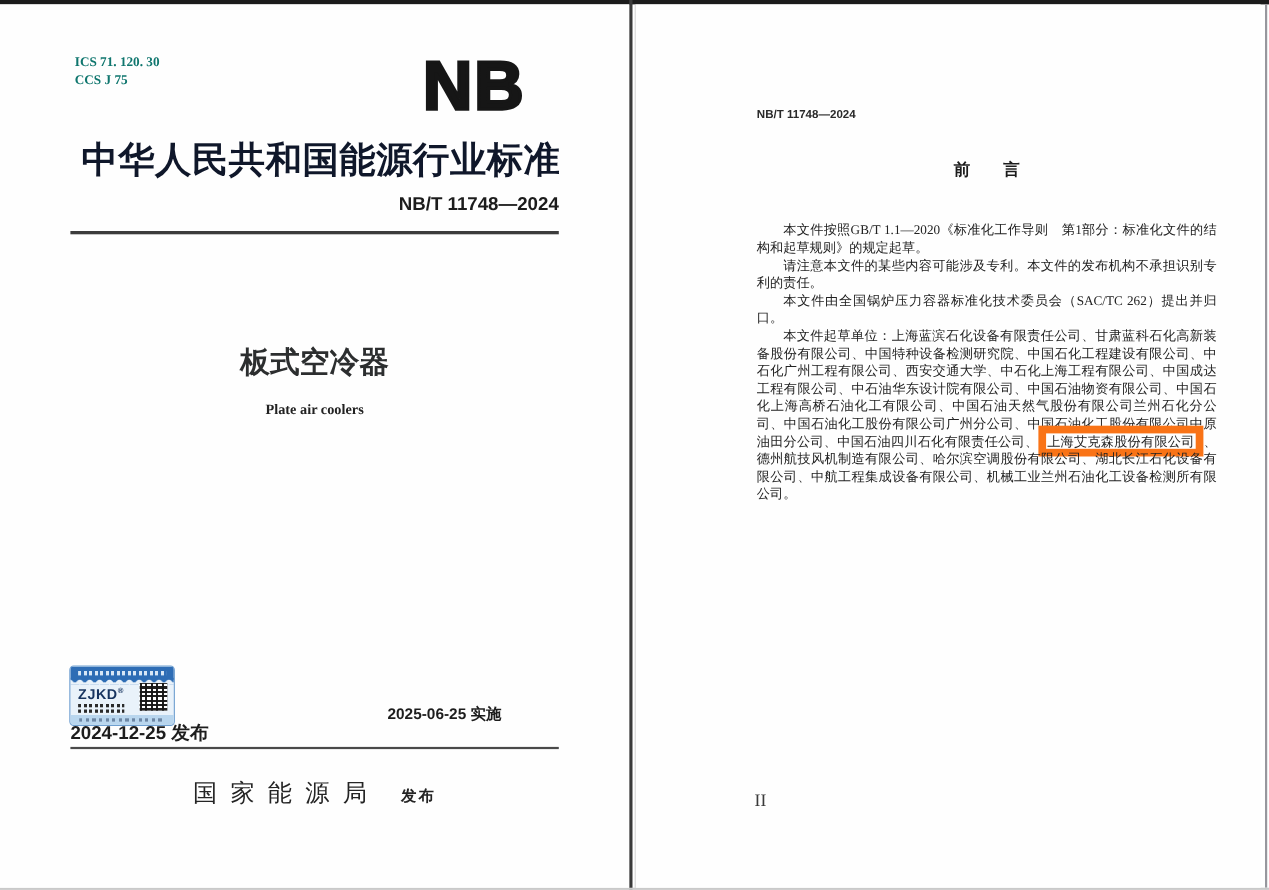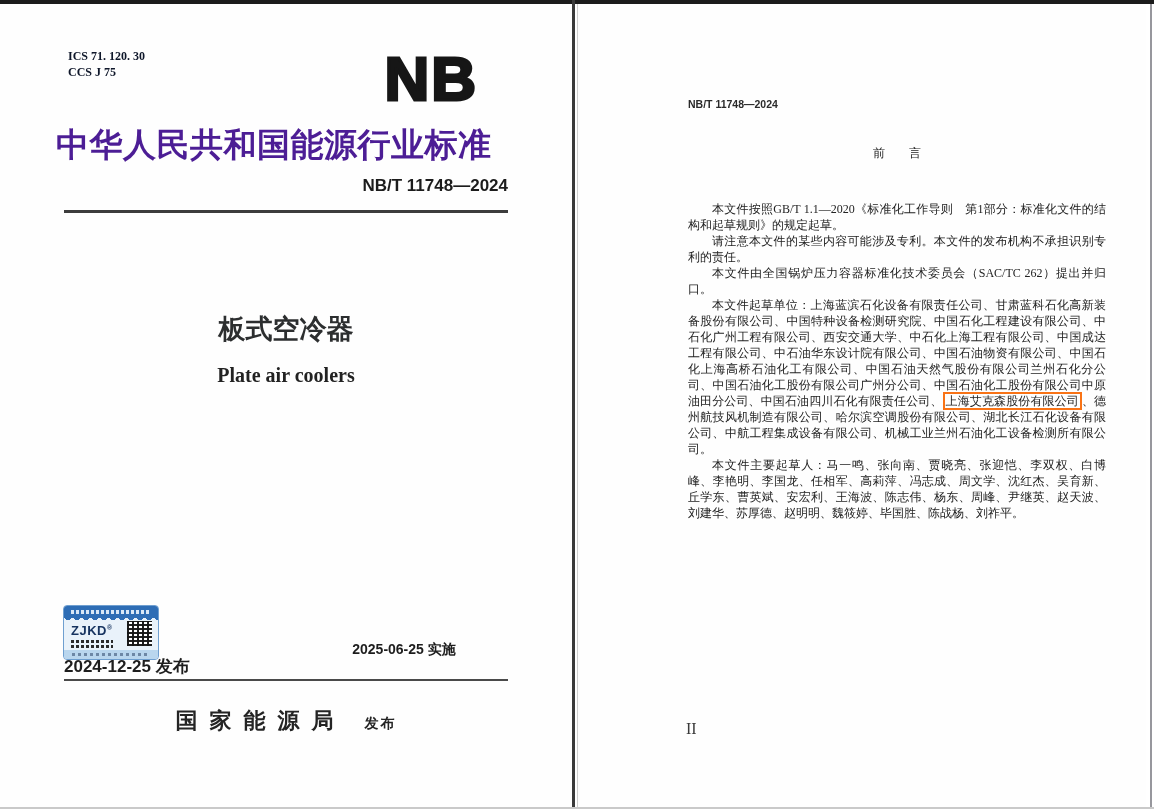--- a/index.html
+++ b/index.html
@@ -14,34 +14,34 @@
   .edge-right{position:absolute;right:2px;top:4px;bottom:2px;width:2px;background:#97979d;}
   .gutter{position:absolute;left:572px;top:0;width:3px;height:809px;background:#3a3a3a;}
   .gutter-hi{position:absolute;left:577px;top:4px;width:1px;height:803px;background:#cfcfcf;}
 
   .page{position:absolute;top:4px;height:803px;background:#fefefe;}
   .page-left{left:0;width:572px;}
   .page-right{left:578px;width:568px;}
 
   
   .ics-block{position:absolute;left:68px;top:44px;font-size:12px;font-weight:bold;
-    line-height:16px;color:#0f172a;font-family:"Liberation Serif",serif;}
+    line-height:16px;color:#0f766e;font-family:"Liberation Serif",serif;}
   .nb-logo{position:absolute;left:362px;top:44px;width:116px;height:62px;
     font-family:"Liberation Sans",sans-serif;font-weight:bold;font-size:62px;line-height:62px;
     color:#161616;-webkit-text-stroke:3px #161616;letter-spacing:2px;text-align:right;}
-  .std-caption{position:absolute;left:56px;top:119px;width:448px;
-    font-size:33px;font-weight:bold;letter-spacing:0.5px;white-space:nowrap;color:#4c1d95;}
+  .std-caption{position:absolute;left:74px;top:119px;width:448px;
+    font-size:33px;font-weight:bold;letter-spacing:0.5px;white-space:nowrap;color:#0f172a;}
   .std-code{position:absolute;left:300px;top:172px;width:208px;text-align:right;
     font-family:"Liberation Sans",sans-serif;font-weight:bold;font-size:17px;color:#1c1c1c;}
   .rule1{position:absolute;left:64px;top:206px;width:444px;height:3px;background:#3c3c3c;}
   .doc-title{position:absolute;left:0;top:307px;width:572px;text-align:center;
     font-family:"Liberation Sans",sans-serif;font-weight:bold;font-size:27px;
     letter-spacing:0px;color:#2c2e2f;}
   .doc-title-en{position:absolute;left:0;top:360px;width:572px;text-align:center;
-    font-weight:bold;font-size:20px;color:#222;}
+    font-weight:bold;font-size:13px;color:#222;}
 
   
   .stamp{position:absolute;left:63px;top:601px;width:94px;height:53px;border-radius:4px;
     background:#e9f2fa;border:1px solid #6f9fd0;overflow:hidden;}
   .stamp-top{position:absolute;left:0;top:0;right:0;height:12px;background:#2e6db5;}
   .stamp-top-text{position:absolute;left:7px;right:7px;top:4px;height:4px;
     background:repeating-linear-gradient(90deg,#d8e7f6 0 3px,transparent 3px 5px);}
   .stamp-scallop{position:absolute;left:0;right:0;top:10px;height:6px;
     background:radial-gradient(circle at 4px 0px,#2e6db5 4px,transparent 4px);
     background-size:9px 6px;background-repeat:repeat-x;}
@@ -59,32 +59,32 @@
   .stamp-bottom{position:absolute;left:0;right:0;bottom:0;height:9px;background:#b9d6ee;}
   .stamp-bottom-text{position:absolute;left:8px;right:8px;top:3px;height:3px;
     background:repeating-linear-gradient(90deg,#6d87a5 0 3px,transparent 3px 6px);}
 
   .date-issue{position:absolute;left:64px;top:651px;
     font-family:"Liberation Sans",sans-serif;font-weight:bold;font-size:17px;color:#1d1d1d;}
   .date-impl{position:absolute;left:300px;top:637px;width:208px;text-align:center;
     font-family:"Liberation Sans",sans-serif;font-weight:bold;font-size:14px;color:#1d1d1d;}
   .rule2{position:absolute;left:64px;top:675px;width:444px;height:2px;background:#4a4a4a;}
   .issuer-line{position:absolute;left:0;top:702px;width:572px;text-align:center;white-space:nowrap;}
-  .issuer-name{font-size:22px;letter-spacing:12px;color:#242424;font-weight:700;}
+  .issuer-name{font-size:22px;letter-spacing:12px;color:#242424;font-weight:400;}
   .issuer-label{font-size:14px;font-weight:bold;color:#242424;margin-left:15px;letter-spacing:2px;}
 
   
   .rp-header{position:absolute;left:110px;top:94px;
     font-family:"Liberation Sans",sans-serif;font-weight:bold;font-size:10.5px;color:#2a2a2a;}
   .foreword-title{position:absolute;left:110px;top:141px;width:418px;text-align:center;
-    font-size:12px;font-weight:normal;color:#1c1c1c;}
+    font-size:15px;font-weight:bold;color:#1c1c1c;}
   .rp-content{position:absolute;left:110px;top:197px;width:418px;
     font-size:12px;line-height:16px;text-align:justify;color:#222;}
   .rp-content p{margin:0;text-indent:2em;}
-  .red-box{border:2px solid #f97316;padding:0 1px;}
+  .red-box{border:7px solid #f97316;padding:0 1px;}
   .page-num{position:absolute;left:108px;top:716px;font-size:16px;color:#3a3a3a;}
 </style>
 </head>
 <body>
 
 <div class="edge-top"></div>
 <div class="gutter"></div>
 <div class="gutter-hi"></div>
 <div class="edge-right"></div>
 <div class="edge-bottom"></div>
@@ -138,17 +138,16 @@
 
   <div class="rp-header">NB/T 11748—2024</div>
 
   <div class="foreword-title">前　　言</div>
 
   <div class="rp-content">
     <p>本文件按照GB/T 1.1—2020《标准化工作导则　第1部分：标准化文件的结构和起草规则》的规定起草。</p>
     <p>请注意本文件的某些内容可能涉及专利。本文件的发布机构不承担识别专利的责任。</p>
     <p>本文件由全国锅炉压力容器标准化技术委员会（SAC/TC 262）提出并归口。</p>
     <p><span>本文件起草单位：上海蓝滨石化设备有限责任公司、甘肃蓝科石化高新装备股份有限公司、中国特种设备检测研究院、中国石化工程建设有限公司、中石化广州工程有限公司、西安交通大学、中石化上海工程有限公司、中国成达工程有限公司、中石油华东设计院有限公司、中国石油物资有限公司、中国石化上海高桥石油化工有限公司、中国石油天然气股份有限公司兰州石化分公司、中国石油化工股份有限公司广州分公司、中国石油化工股份有限公司中原油田分公司、中国石油四川石化有限责任公司、</span><span class="red-box">上海艾克森股份有限公司</span><span>、德州航技风机制造有限公司、哈尔滨空调股份有限公司、湖北长江石化设备有限公司、中航工程集成设备有限公司、机械工业兰州石油化工设备检测所有限公司。</span></p>
-    <p>本文件主要起草人：马一鸣、张向南、贾晓亮、张迎恺、李双权、白博峰、李艳明、李国龙、任相军、高莉萍、冯志成、周文学、沈红杰、吴育新、丘学东、曹英斌、安宏利、王海波、陈志伟、杨东、周峰、尹继英、赵天波、刘建华、苏厚德、赵明明、魏筱婷、毕国胜、陈战杨、刘祚平。</p>
   </div>
 
   <div class="page-num">II</div>
 </div>
 
 </body></html>

